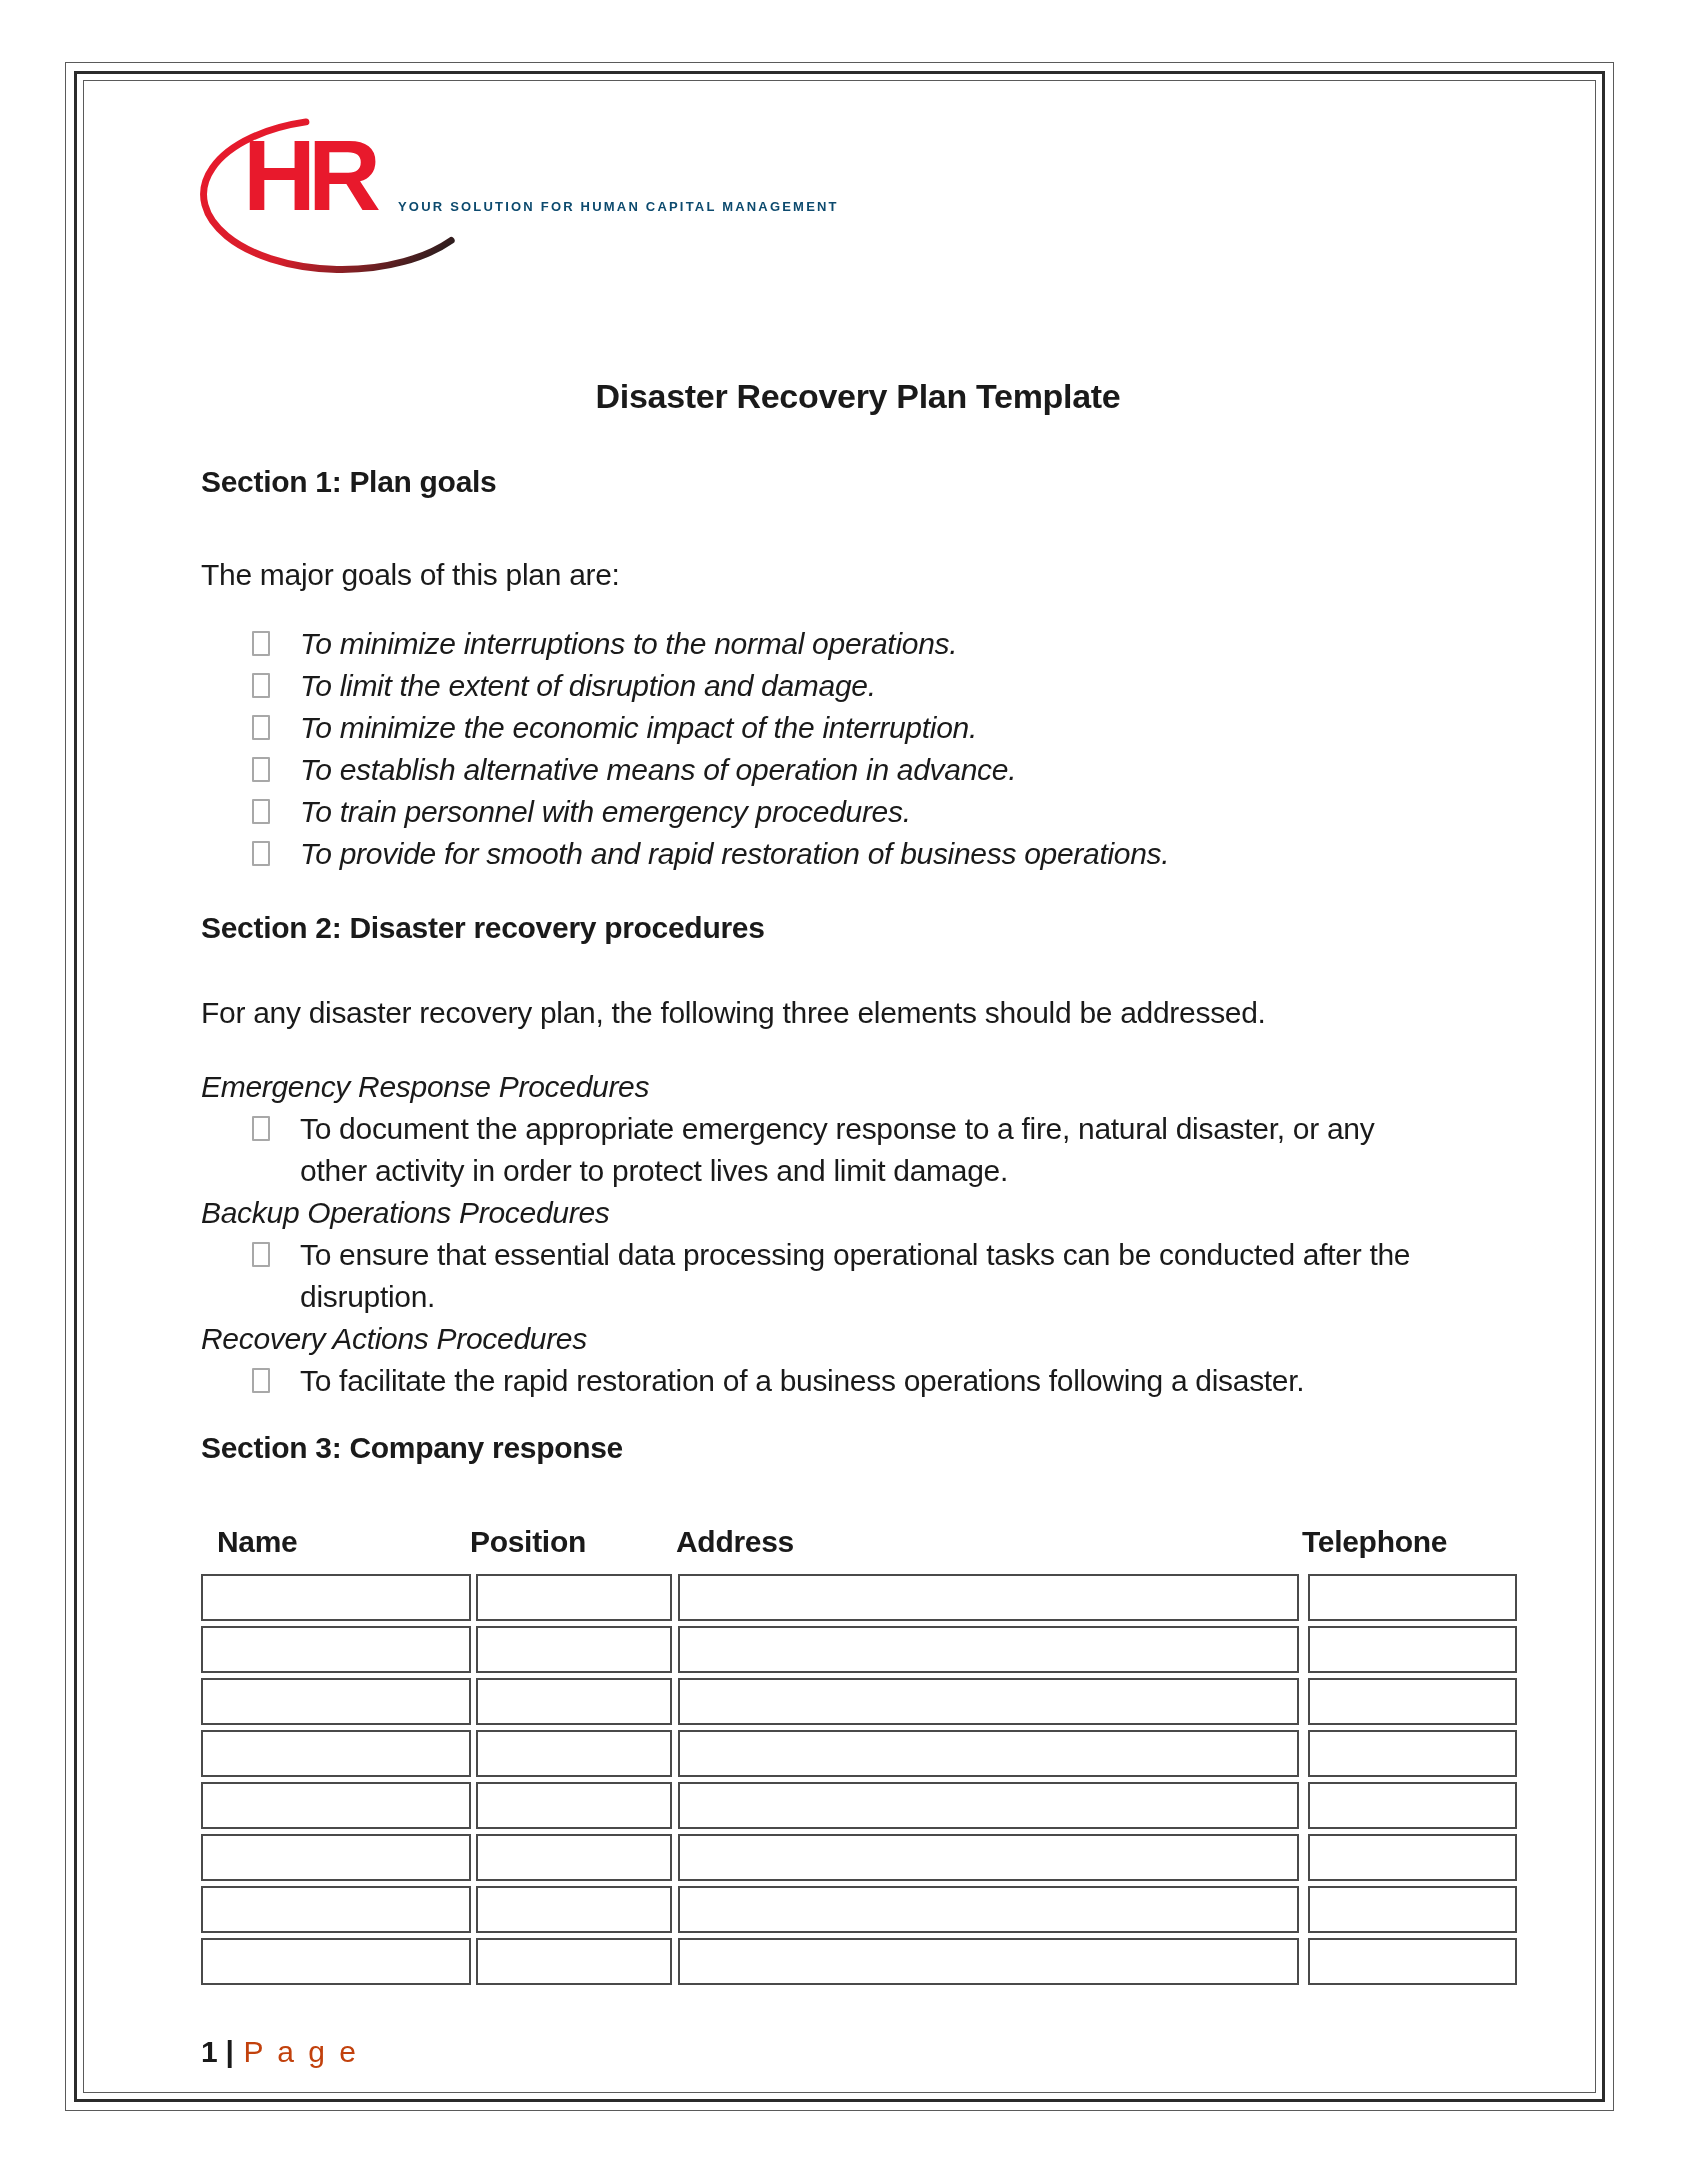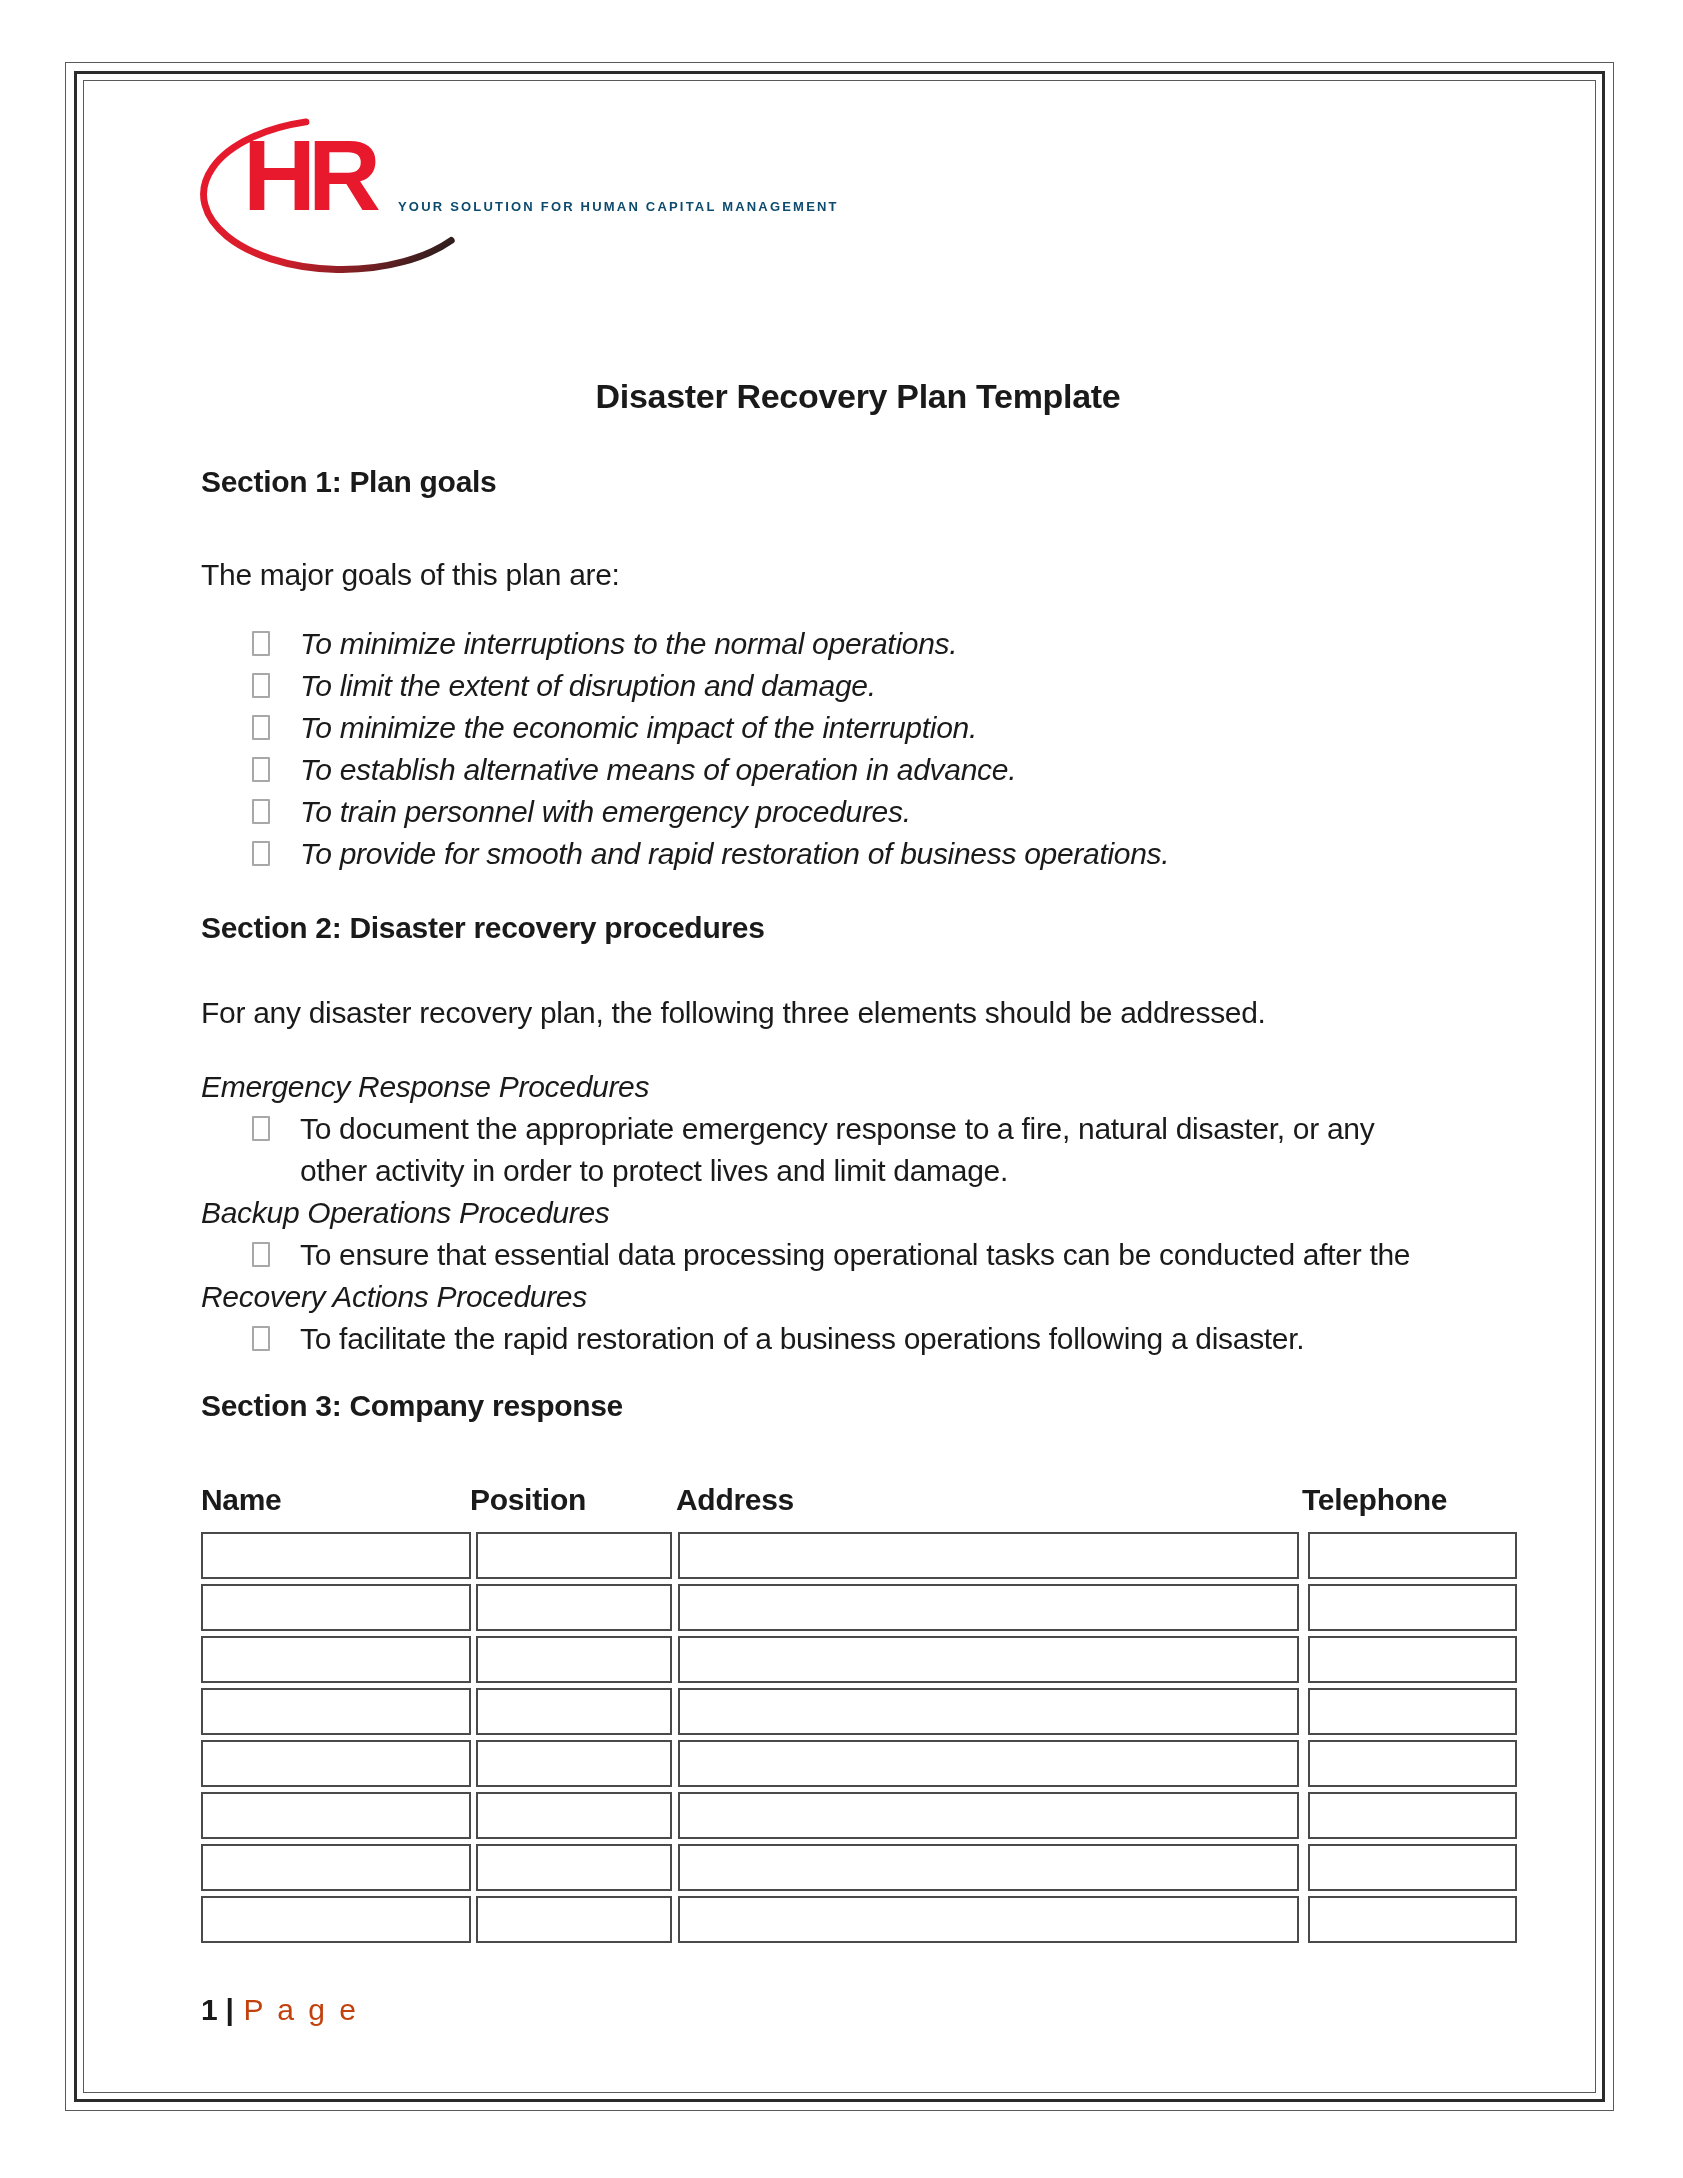--- a/index.html
+++ b/index.html
@@ -36,21 +36,21 @@
   .s2-intro{margin-top:45px;}
   .subs{margin-top:33px;}
   .sub-title{font-style:italic;height:42px;line-height:42px;white-space:nowrap;}
   .sub-line{height:42px;line-height:42px;padding-left:51px;white-space:nowrap;}
   .sub-line.cont{padding-left:99px;}
   .s3-heading{margin-top:26px;}
 
   
   .thead{position:relative;margin-top:54px;height:40px;}
   .thead span{position:absolute;top:0;font-weight:700;height:40px;line-height:40px;}
-  .th-name{left:0;}
+  .th-name{left:16px;}
   .th-position{left:269px;}
   .th-address{left:475px;}
   .th-telephone{left:1101px;}
   .grid{margin-top:12px;display:flex;width:1316px;}
   .col{display:flex;flex-direction:column;row-gap:5px;}
   .col-name{width:270px;margin-right:5px;}
   .col-position{width:196px;margin-right:6px;}
   .col-address{width:621px;margin-right:9px;}
   .col-telephone{width:209px;}
   .cell{height:47px;border:2px solid #4a4a4a;background:#fff;box-sizing:border-box;}
@@ -107,20 +107,21 @@
     <div class="sec-heading s2-heading">Section 2: Disaster recovery procedures</div>
     <div class="para s2-intro">For any disaster recovery plan, the following three elements should be addressed.</div>
 
     <div class="subs">
       <div class="sub-title">Emergency Response Procedures</div>
       <div class="sub-line"><span class="bx"></span><span>To document the appropriate emergency response to a fire, natural disaster, or any</span></div>
       <div class="sub-line cont">other activity in order to protect lives and limit damage.</div>
 
       <div class="sub-title">Backup Operations Procedures</div>
       <div class="sub-line"><span class="bx"></span><span>To ensure that essential data processing operational tasks can be conducted after the</span></div>
+      <div class="sub-line cont">disruption.</div>
 
       <div class="sub-title">Recovery Actions Procedures</div>
       <div class="sub-line"><span class="bx"></span><span>To facilitate the rapid restoration of a business operations following a disaster.</span></div>
     </div>
 
     <div class="sec-heading s3-heading">Section 3: Company response</div>
 
     <div class="thead">
       <span class="th-name">Name</span>
       <span class="th-position">Position</span>

